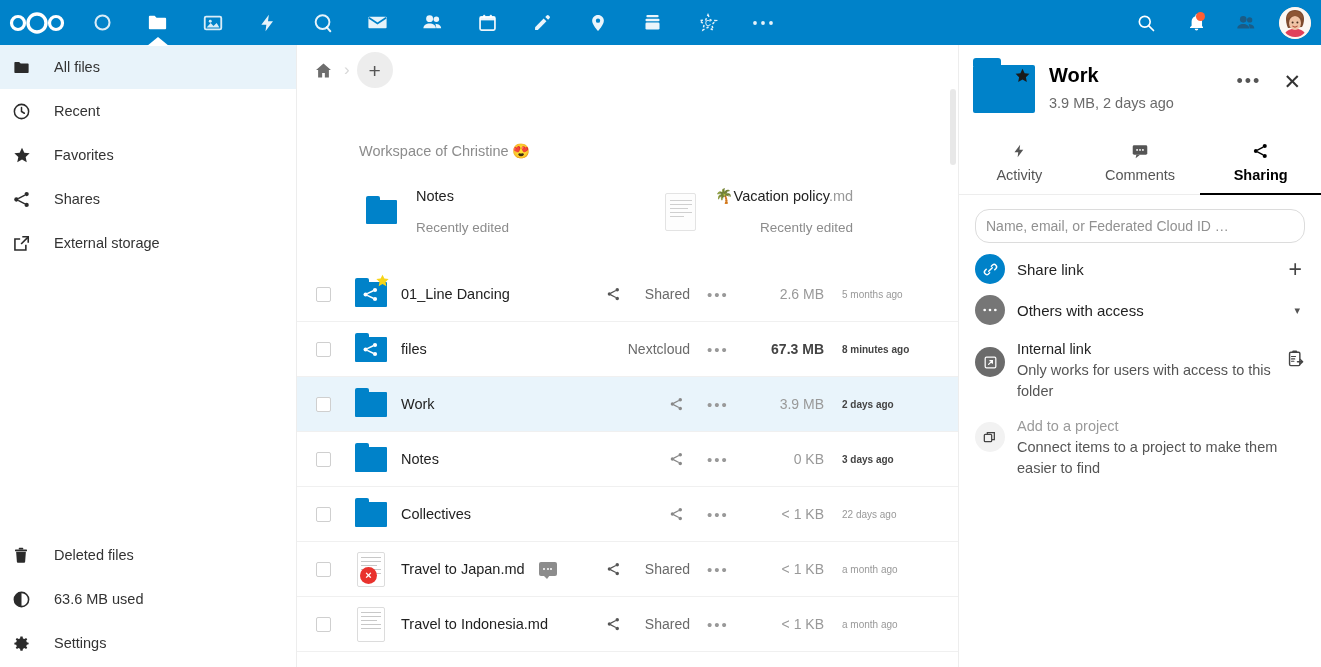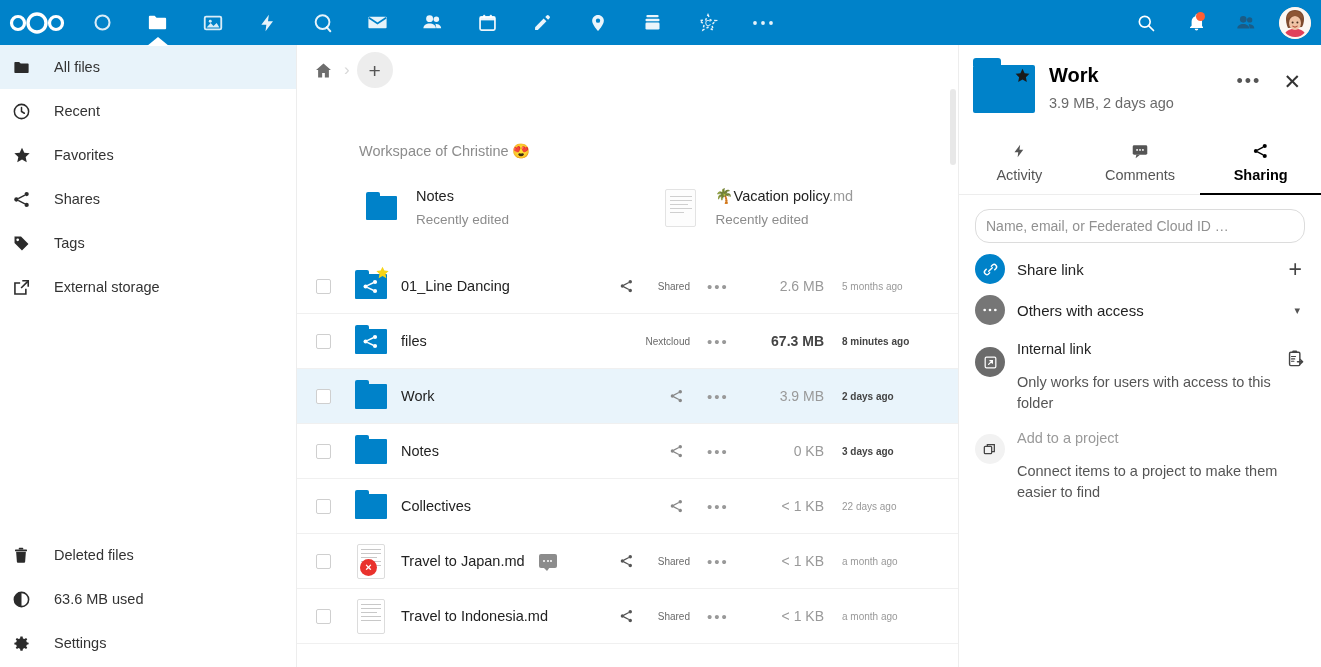--- a/index.html
+++ b/index.html
@@ -82,21 +82,21 @@
   .rec-doc {
     width: 31px; height: 38px; background: #fdfdfd; border: 1px solid #e3e3e3;
     border-radius: 2px; position: relative; overflow: hidden;
   }
   .rec-doc i {
     position: absolute; left: 4px; height: 1px; background: #cfcfcf; display: block;
   }
   .rec-text { margin-left: 13px; line-height: 1.4; }
   .rec-name { font-size: 14.5px; color: #222; }
   .rec-name .ext { color: #999; }
-  .rec-sub { font-size: 13.5px; color: #8c8c8c; margin-top: 4px; }
+  .rec-sub { font-size: 13.5px; color: #8c8c8c; margin-top: 12px; text-align: right; }
 
   
   .tbl { margin-top: 30px; }
   .tbl-head {
     display: flex; align-items: center; height: 45px;
     border-bottom: 1px solid #f0f0f0; color: #888; font-size: 14px;
   }
   .c-check { width: 52px; display: flex; align-items: center; justify-content: center; flex: none; }
   .chk { width: 15px; height: 15px; border: 1px solid #cfcfcf; border-radius: 2px; background: #fff; cursor: pointer; }
   .c-name { flex: 1 1 auto; display: flex; align-items: center; min-width: 0; }
@@ -142,21 +142,21 @@
     width: 18px; height: 14px; background: #8c8c8c; border-radius: 2px; position: relative;
     display: flex; align-items: center; justify-content: center; gap: 1.5px;
   }
   .comment-pill span { width: 2px; height: 2px; background: #fff; border-radius: 50%; display: block; }
   .comment-pill::after {
     content: ""; position: absolute; bottom: -3px; left: 4px;
     border-left: 4px solid transparent; border-right: 3px solid transparent; border-top: 4px solid #8c8c8c;
   }
   .share-cell {
     display: flex; align-items: center; gap: 24px; color: #6a6a6a;
-    font-size: 10px; white-space: nowrap; cursor: pointer;
+    font-size: 14px; white-space: nowrap; cursor: pointer;
   }
   .actions-dots { color: #999; letter-spacing: 2px; font-size: 15px; cursor: pointer; }
   .c-share { width: 118px; flex: none; display: flex; align-items: center; justify-content: flex-end; }
   .c-acts { width: 56px; flex: none; display: flex; align-items: center; justify-content: center; }
   .row .c-size { color: #444; font-size: 14px; }
   .row .c-mod { color: #444; font-size: 10px; }
   .dim { color: #999 !important; }
   .truncate-nc { max-width: 66px; overflow: hidden; display: inline-block; white-space: nowrap; }
 
   .list-scrollbar {
@@ -207,21 +207,21 @@
   .sr-av.gray { background: #767676; }
   .sr-av.dark { background: #6b6b6b; }
   .sr-av.light { background: #f2f2f2; }
   .sr-label { margin-left: 12px; font-size: 15px; color: #222; flex: 1 1 auto; }
   .sr-plus { font-size: 23px; color: #444; cursor: pointer; line-height: 1; padding-right: 3px; }
   .sr-caret { color: #555; font-size: 11px; cursor: pointer; padding-right: 5px; }
   .share-block { display: flex; align-items: flex-start; margin-top: 14px; }
   .sb-text { margin-left: 12px; flex: 1 1 auto; line-height: 1.45; }
   .sb-title { font-size: 14.5px; color: #222; }
   .sb-title.faded { color: #9a9a9a; }
-  .sb-desc { font-size: 14.5px; color: #555; margin-top: 12px; }
+  .sb-desc { font-size: 14.5px; color: #555; }
   .sb-copy { margin-left: 6px; margin-top: 10px; cursor: pointer; }
 </style>
 </head>
 <body>
 
 <div class="app">
 
   <div class="header">
     <div class="logo">
       <svg width="60" height="22" viewBox="0 0 60 22">
@@ -386,29 +386,20 @@
           <svg width="19" height="19" viewBox="0 0 24 24">
               <circle cx="18.5" cy="5.2" r="2.7" fill="#2b2b2b"></circle>
               <circle cx="5.5" cy="12" r="2.7" fill="#2b2b2b"></circle>
               <circle cx="18.5" cy="18.8" r="2.7" fill="#2b2b2b"></circle>
               <path d="M7.8 10.8l8.5-4.4M7.8 13.2l8.5 4.4" stroke="#2b2b2b" stroke-width="1.9"></path>
             </svg>
         </span>
         <span class="lbl">Shares</span>
       </div>
 
-      <div class="nav-item">
-        <span class="ic">
-          <svg width="19" height="19" viewBox="0 0 24 24">
-              <path fill="#2b2b2b" d="M2.8 3.2h8.6l9.4 9.4-8.2 8.2L3.2 11.4V3.6z"></path>
-              <circle cx="7.2" cy="7.4" r="1.7" fill="#fff"></circle>
-            </svg>
-        </span>
-        <span class="lbl">Tags</span>
-      </div>
 
       <div class="nav-item">
         <span class="ic">
           <svg width="19" height="19" viewBox="0 0 24 24">
               <path d="M13 3.5h7.5V11" fill="none" stroke="#2b2b2b" stroke-width="2"></path>
               <path d="M20 4.2L11.5 12.6" fill="none" stroke="#2b2b2b" stroke-width="2"></path>
               <path d="M17.5 13.5v6.8H3.7V6.4h6.6" fill="none" stroke="#2b2b2b" stroke-width="2"></path>
             </svg>
         </span>
         <span class="lbl">External storage</span>

